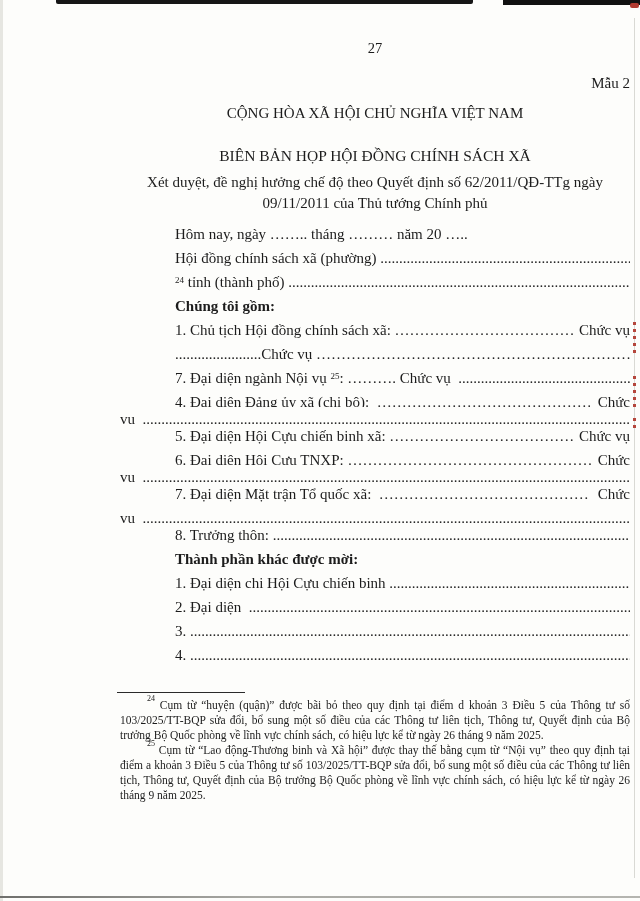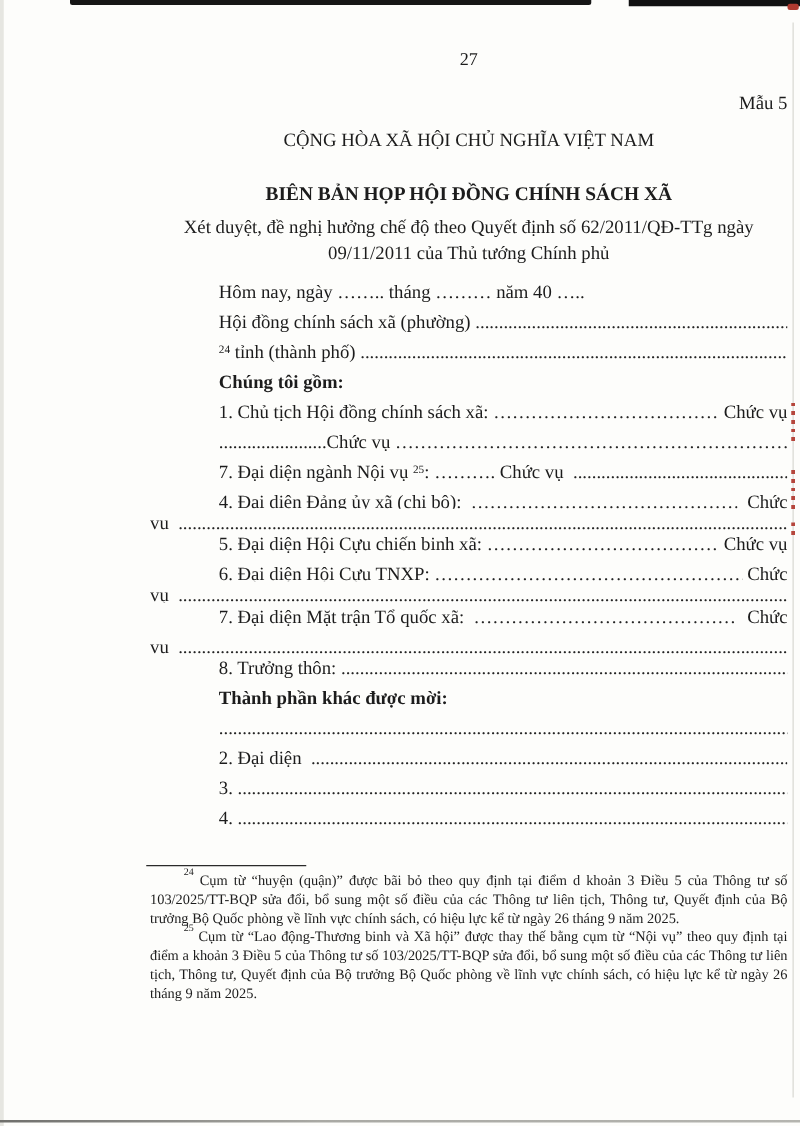--- a/index.html
+++ b/index.html
@@ -28,21 +28,21 @@
   
   .content{
     position:absolute;left:88px;top:0;width:510px;
     font-size:15px;line-height:24px;margin-left:32px;
   }
   .pagenum{margin-top:36px;text-align:center;font-size:14.5px;}
   .form-label{text-align:right;font-size:15px;margin-top:11px;}
   .nat-title{text-align:center;font-weight:normal;font-size:15px;margin-top:6px;}
   .motto-wrap{text-align:center;margin-top:1px;}
   .motto{display:inline-block;font-weight:bold;font-size:15px;border-bottom:1.5px solid #1c1c1c;padding:0 2px 1px 2px;}
-  .doc-title{text-align:center;font-weight:bold;font-size:15.5px;margin-top:19px;}
+  .doc-title{text-align:center;font-weight:normal;font-size:15.5px;margin-top:19px;}
   .doc-subtitle{text-align:center;font-weight:normal;font-size:15px;line-height:21px;margin-top:4px;}
 
   .body-block{margin-top:8px;}
   .line{display:flex;align-items:baseline;white-space:pre;height:24px;overflow:hidden;}
   .line.cont{height:17px;}
   .line.tall{height:24px;text-align:center;}
   .line .txt{flex:0 0 auto;}
   .line .fill{flex:1 1 auto;min-width:0;overflow:hidden;color:#242424;}
   .indent{padding-left:55px;}
   .bold{font-weight:bold;}
@@ -64,34 +64,34 @@
   <div class="edge corner-red-dot"></div>
   <div class="edge left-scan-edge"></div>
   <div class="edge right-scan-line"></div>
   <div class="edge red-dash d1"></div>
   <div class="edge red-dash d2"></div>
   <div class="edge red-dash d3"></div>
   <div class="edge bottom-scan-edge"></div>
 
   <div class="content">
     <div class="pagenum">27</div>
-    <div class="form-label">Mẫu 5</div>
+    <div class="form-label">Mẫu 2</div>
 
     <div class="nat-title">CỘNG HÒA XÃ HỘI CHỦ NGHĨA VIỆT NAM</div>
 
     <div class="doc-title">BIÊN BẢN HỌP HỘI ĐỒNG CHÍNH SÁCH XÃ</div>
     <div class="doc-subtitle">
       <div>Xét duyệt, đề nghị hưởng chế độ theo Quyết định số 62/2011/QĐ-TTg ngày</div>
       <div>09/11/2011 của Thủ tướng Chính phủ</div>
     </div>
 
     <div class="body-block">
 
       <div class="line indent">
-        <span class="txt">Hôm nay, ngày …….. tháng ……… năm 40 …..</span>
+        <span class="txt">Hôm nay, ngày …….. tháng ……… năm 20 …..</span>
       </div>
 
       <div class="line indent">
         <span class="txt">Hội đồng chính sách xã (phường) </span>
         <span class="fill">..........................................................................................................................................................</span>
       </div>
 
       <div class="line indent">
         <span class="txt sup">24</span>
         <span class="txt"> tỉnh (thành phố) </span>
@@ -160,20 +160,21 @@
       <div class="line indent">
         <span class="txt">8. Trưởng thôn: </span>
         <span class="fill">..........................................................................................................................................................</span>
       </div>
 
       <div class="line indent bold">
         <span class="txt">Thành phần khác được mời:</span>
       </div>
 
       <div class="line indent">
+        <span class="txt">1. Đại diện chi Hội Cựu chiến binh </span>
         <span class="fill">..........................................................................................................................................................</span>
       </div>
       <div class="line indent">
         <span class="txt">2. Đại diện  </span>
         <span class="fill">..........................................................................................................................................................</span>
       </div>
       <div class="line indent">
         <span class="txt">3. </span>
         <span class="fill">..........................................................................................................................................................</span>
       </div>

